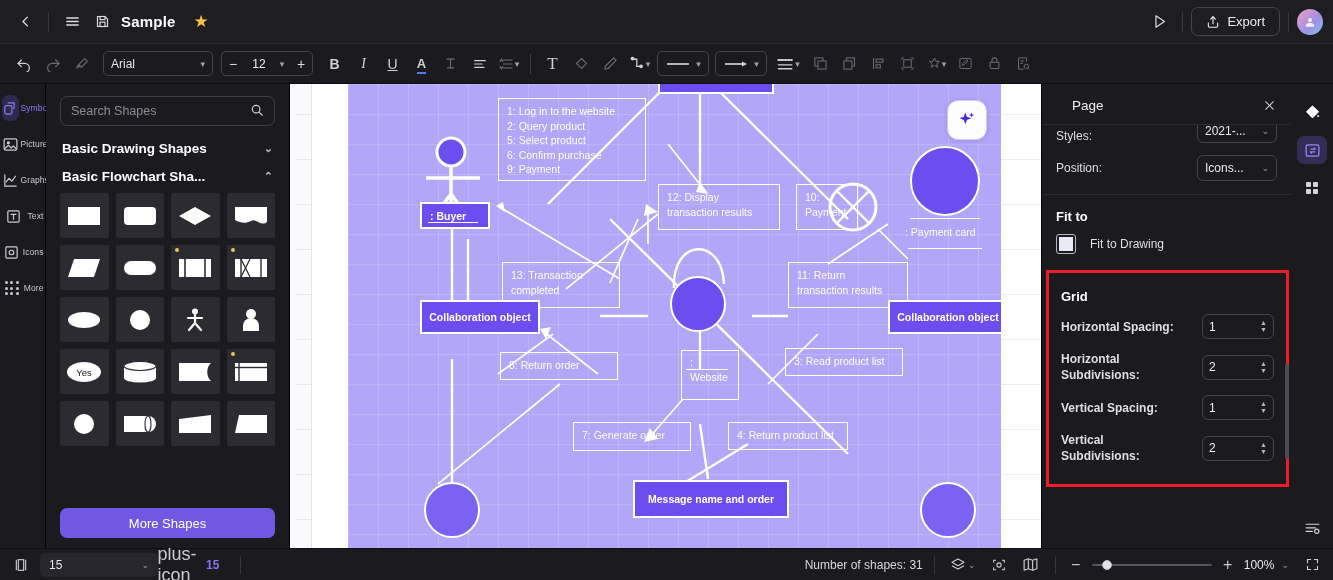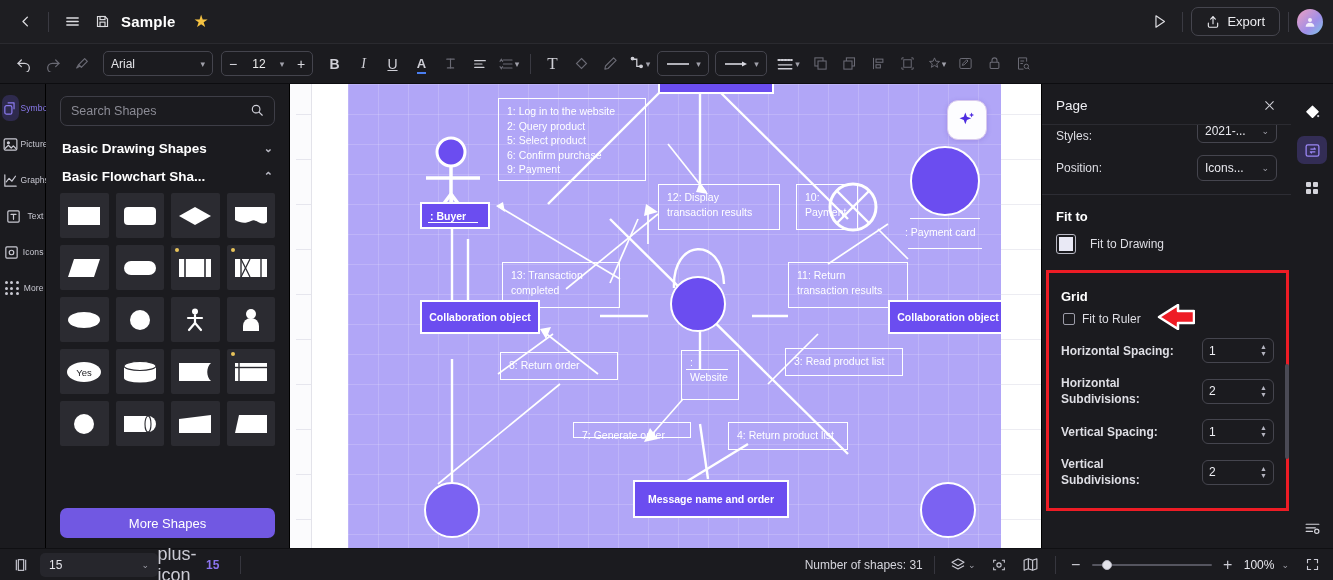--- a/index.html
+++ b/index.html
@@ -162,21 +162,21 @@
 
   
   .props {
     width:250px; flex:0 0 250px; background:#1b1b1f; display:flex; flex-direction:column;
     position:relative; border-left:1px solid #000;
   }
   .props-head {
     display:flex; align-items:center; justify-content:space-between; padding:11px 12px 9px 14px;
     border-bottom:1px solid #2b2b31;
   }
-  .props-title { font-size:13.5px; color:#f0f0f4; }
+  .props-title { font-size:13.5px; color:#f0f0f4;margin-left:16px; }
   .x-btn { width:20px;height:20px;display:flex;align-items:center;justify-content:center;
     color:#cfcfd6;cursor:pointer;border-radius:4px;}
   .prow { display:flex; align-items:center; justify-content:space-between; padding:7px 14px; }
   .plabel { font-size:12px; color:#dedee4; }
   .plabel.bold { font-weight:bold; }
   .pselect {
     min-width:80px; height:26px; border:1px solid #45454e; border-radius:6px; display:flex;
     align-items:center; justify-content:space-between; padding:0 7px; gap:4px; font-size:12px;
     color:#e8e8ee; cursor:pointer;
   }
@@ -785,21 +785,21 @@
 
         <div class="dg nbox" style="left:333px;top:266px;width:58px;height:50px;padding-top:4px;">
           <span>: Website</span>
         </div>
         <div class="dg uline" style="left:338px;top:285px;width:42px;"></div>
 
         <div class="dg nbox" style="left:437px;top:264px;width:118px;height:28px;">
           <span>3: Read product list</span>
         </div>
 
-        <div class="dg nbox" style="left:225px;top:338px;width:118px;height:16px;">
+        <div class="dg nbox" style="left:225px;top:338px;width:118px;height:29px;">
           <span>7: Generate order</span>
         </div>
 
         <div class="dg nbox" style="left:380px;top:338px;width:120px;height:28px;">
           <span>4: Return product list</span>
         </div>
 
         <div class="dg circ-plain" style="left:76px;top:398px;width:56px;height:56px;"></div>
         <div class="dg circ-plain" style="left:572px;top:398px;width:56px;height:56px;"></div>
 
@@ -864,29 +864,20 @@
       <div class="fitrow">
         <span class="fit-ico">
             <i></i>
           </span>
         <span class="plabel">Fit to Drawing</span>
       </div>
 
       <div class="grid-panel">
         <div class="sec-title" style="padding-left:12px">Grid</div>
 
-        <div class="chk-row">
-          <span class="chkbox"></span>
-          <span class="plabel">Fit to Ruler</span>
-          <span class="arrow-red">
-            <svg width="38" height="26" viewBox="0 0 38 26">
-                <path d="M37 7h-16V1L2 13l19 12v-6h16z" fill="#ee1c25" stroke="#fff" stroke-width="2.5" stroke-linejoin="round"></path>
-              </svg>
-          </span>
-        </div>
 
         <div class="prow" style="padding:6px 12px">
           <span class="plabel bold">Horizontal Spacing:</span>
           <span class="spin">
             <span>1</span>
             <span class="spin-arrows">
                 <span>▲</span>
                 <span>▼</span>
               </span>
           </span>

